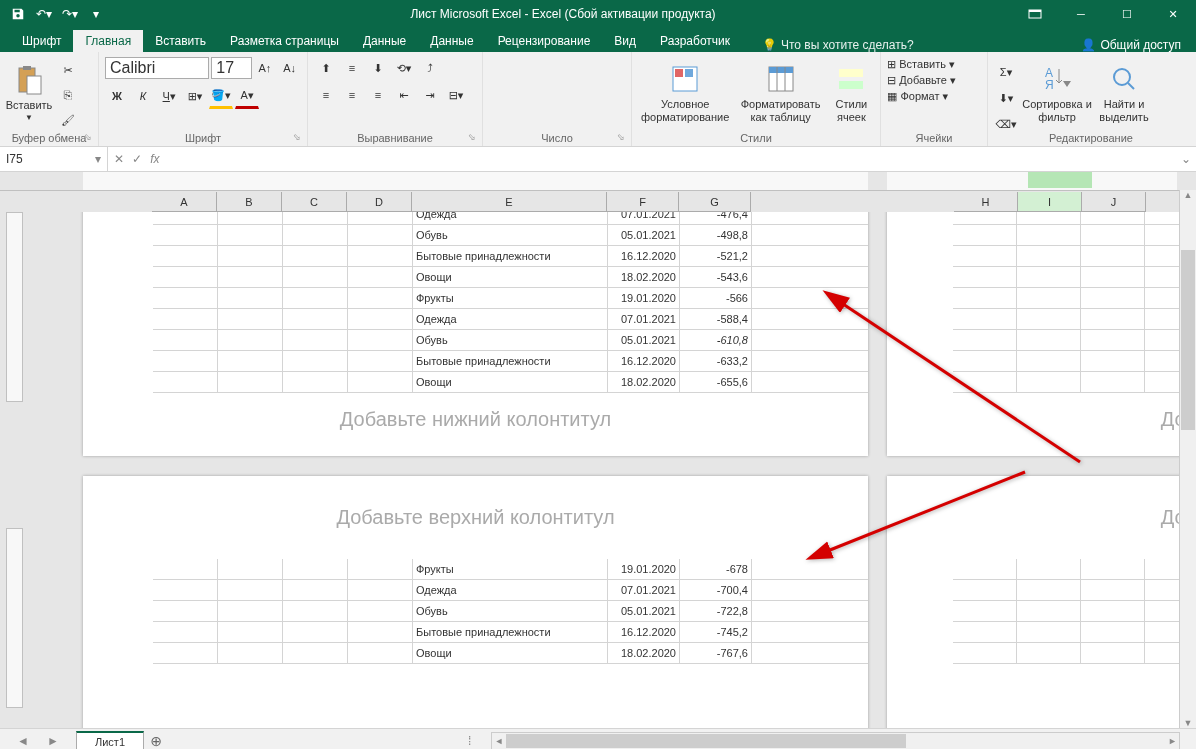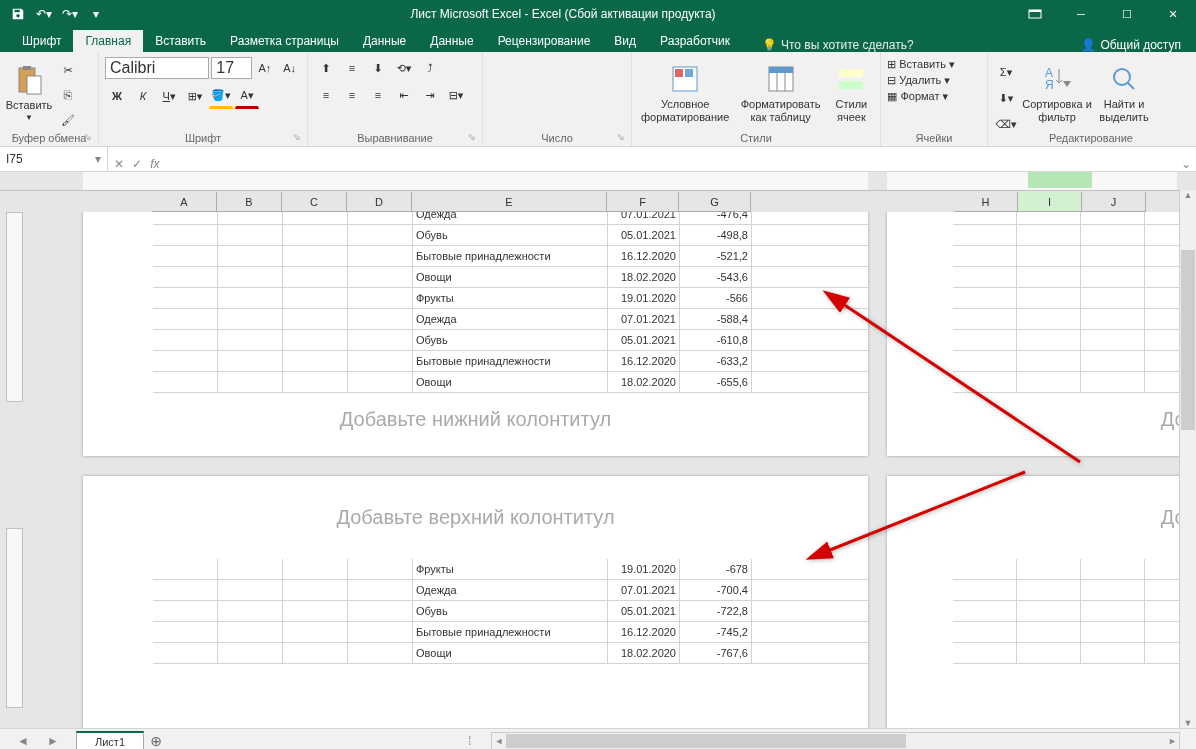--- a/index.html
+++ b/index.html
@@ -19,21 +19,21 @@
 .rgroup{border-right:1px solid #e0e0e0;padding:2px 4px;display:flex;flex-direction:column;position:relative}
 .rgroup-label{position:absolute;bottom:0;left:0;right:0;text-align:center;color:#666;font-size:11px;padding-bottom:2px}
 .rgroup-body{flex:1;display:flex;align-items:flex-start;gap:2px;padding-top:4px}
 .bigbtn{display:flex;flex-direction:column;align-items:center;justify-content:center;width:50px;height:70px;gap:3px;font-size:11px;text-align:center;line-height:1.1}
 .bigbtn svg{width:32px;height:32px}
 .smbtn{width:22px;height:22px;display:flex;align-items:center;justify-content:center;border:1px solid transparent}
 .fontbox{display:flex;flex-direction:column;gap:3px;padding:2px}
 .fontrow{display:flex;gap:2px;align-items:center}
 .dd{border:1px solid #ababab;background:#fff;height:20px;display:flex;align-items:center;padding:0 4px;font-size:16px}
 .corner{position:absolute;bottom:2px;right:2px;width:12px;height:12px;font-size:9px;color:#888}
-.fbar{height:24px;background:#fff;border-bottom:1px solid #d4d4d4;display:flex;align-items:flex-end}
+.fbar{height:24px;background:#fff;border-bottom:1px solid #d4d4d4;display:flex;align-items:center}
 .namebox{width:95px;border-right:1px solid #d4d4d4;padding:0 6px;height:100%;display:flex;align-items:center}
 .fxbtns{display:flex;padding:0 6px;gap:8px;color:#888}
 .fxinput{flex:1;padding:0 6px}
 .workspace{position:relative;height:556px;background:#e6e6e6;overflow:hidden}
 .ruler-h{position:absolute;top:0;left:0;right:16px;height:18px;background:#e6e6e6;border-bottom:1px solid #c0c0c0}
 .ruler-page1{position:absolute;top:0;height:18px;left:83px;width:785px;background:#f8f8f8}
 .ruler-page2{position:absolute;top:0;height:18px;left:887px;width:290px;background:#f8f8f8}
 .ruler-highlight{position:absolute;top:0;left:1028px;width:64px;height:16px;background:#b5e6b5}
 .rowhdr-area{position:absolute;left:0;top:18px;width:27px;bottom:0}
 .colhdr-area{position:absolute;left:27px;top:20px;height:20px;right:16px}
@@ -207,21 +207,21 @@
         </div>
     </div>
     <div class="rgroup-label">Стили</div>
   </div>
   <div class="rgroup" style="width:98px">
     <div class="fontbox" style="padding-top:4px">
       <div class="fontrow">
           <span>⊞ <span>Вставить</span> ▾</span>
         </div>
       <div class="fontrow">
-          <span>⊟ <span>Удалить</span> ▾</span>
+          <span>⊟ <span>Добавьте</span> ▾</span>
         </div>
       <div class="fontrow">
           <span>▦ <span>Формат</span> ▾</span>
         </div>
     </div>
     <div class="rgroup-label">Ячейки</div>
   </div>
   <div class="rgroup" style="width:198px;border-right:none">
     <div class="rgroup-body">
       <div style="display:flex;flex-direction:column;gap:2px;padding:2px">
@@ -359,21 +359,21 @@
             <div class="grid-cell num" style="width: 72px;">07.01.2021</div>
             <div class="grid-cell num" style="width: 72px;">-588,4</div>
           </div>
           <div class="grid-row">
             <div class="grid-cell" style="width: 65px;"></div>
             <div class="grid-cell" style="width: 65px;"></div>
             <div class="grid-cell" style="width: 65px;"></div>
             <div class="grid-cell" style="width: 65px;"></div>
             <div class="grid-cell" style="width: 195px;">Обувь</div>
             <div class="grid-cell num" style="width: 72px;">05.01.2021</div>
-            <div class="grid-cell num" style="width: 72px;">-610,8</div>
+            <div class="grid-cell num" style="width: 72px; font-style: italic;">-610,8</div>
           </div>
           <div class="grid-row">
             <div class="grid-cell" style="width: 65px;"></div>
             <div class="grid-cell" style="width: 65px;"></div>
             <div class="grid-cell" style="width: 65px;"></div>
             <div class="grid-cell" style="width: 65px;"></div>
             <div class="grid-cell" style="width: 195px;">Бытовые принадлежности</div>
             <div class="grid-cell num" style="width: 72px;">16.12.2020</div>
             <div class="grid-cell num" style="width: 72px;">-633,2</div>
           </div>

